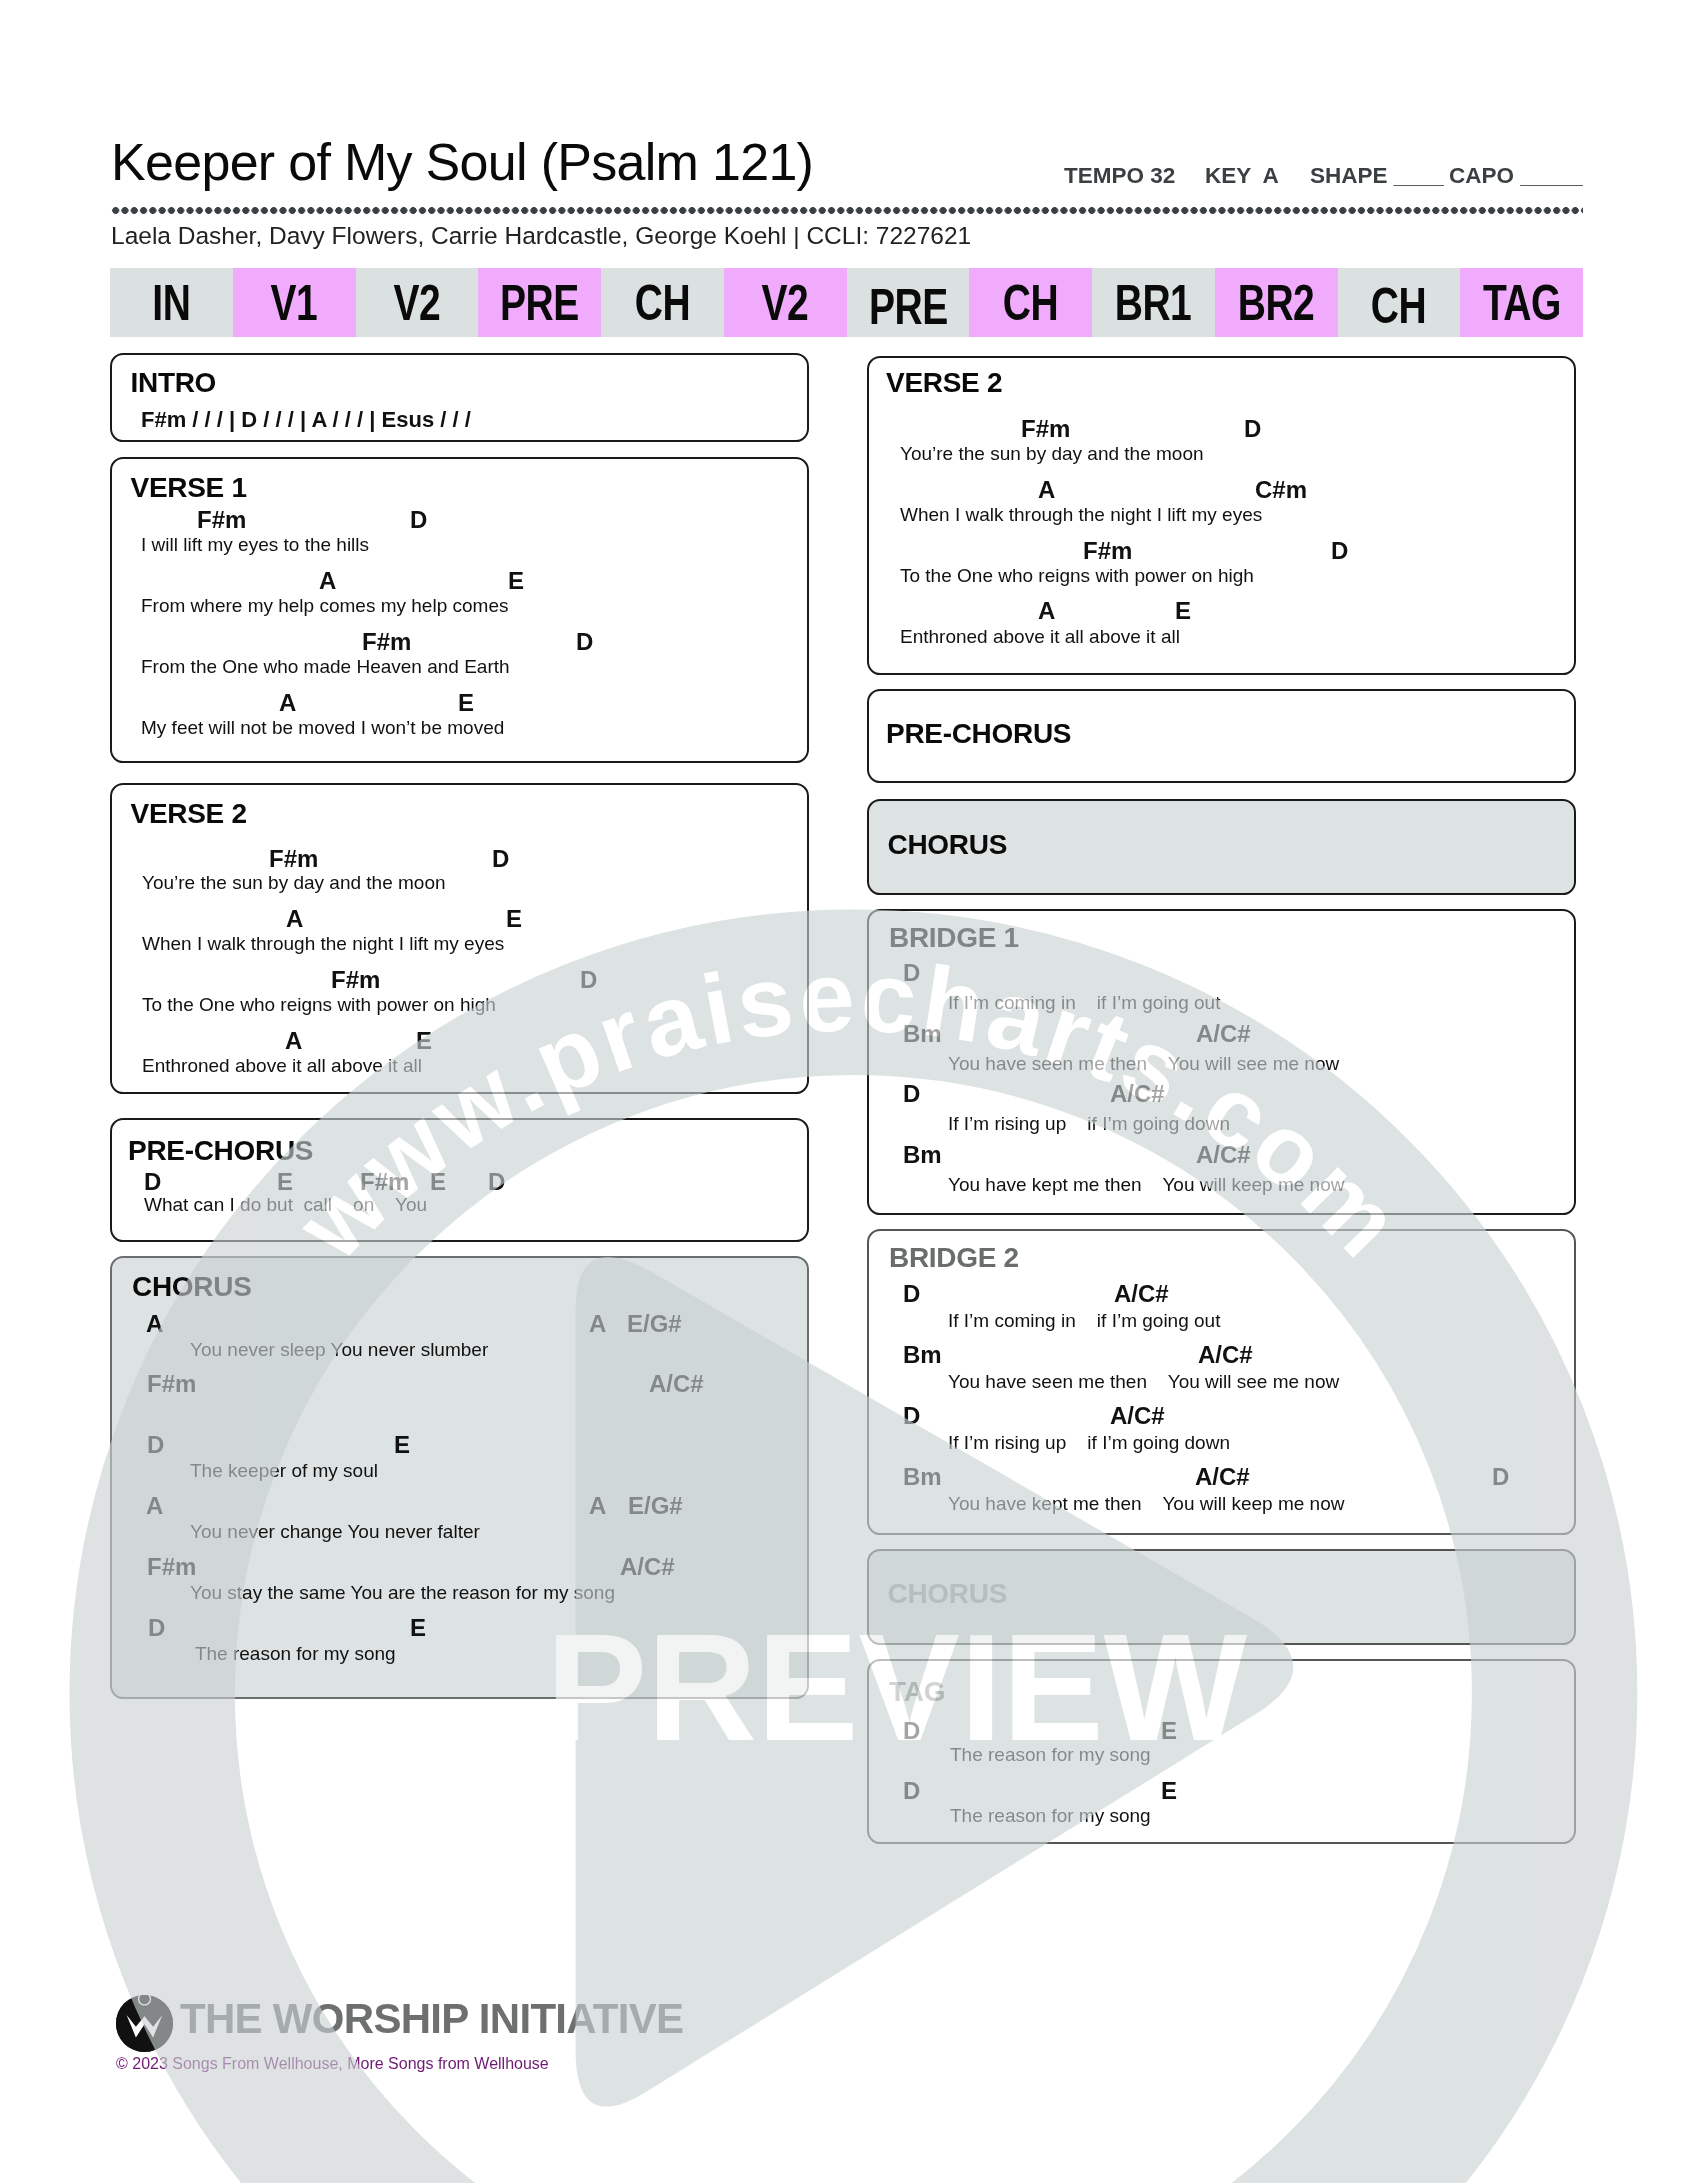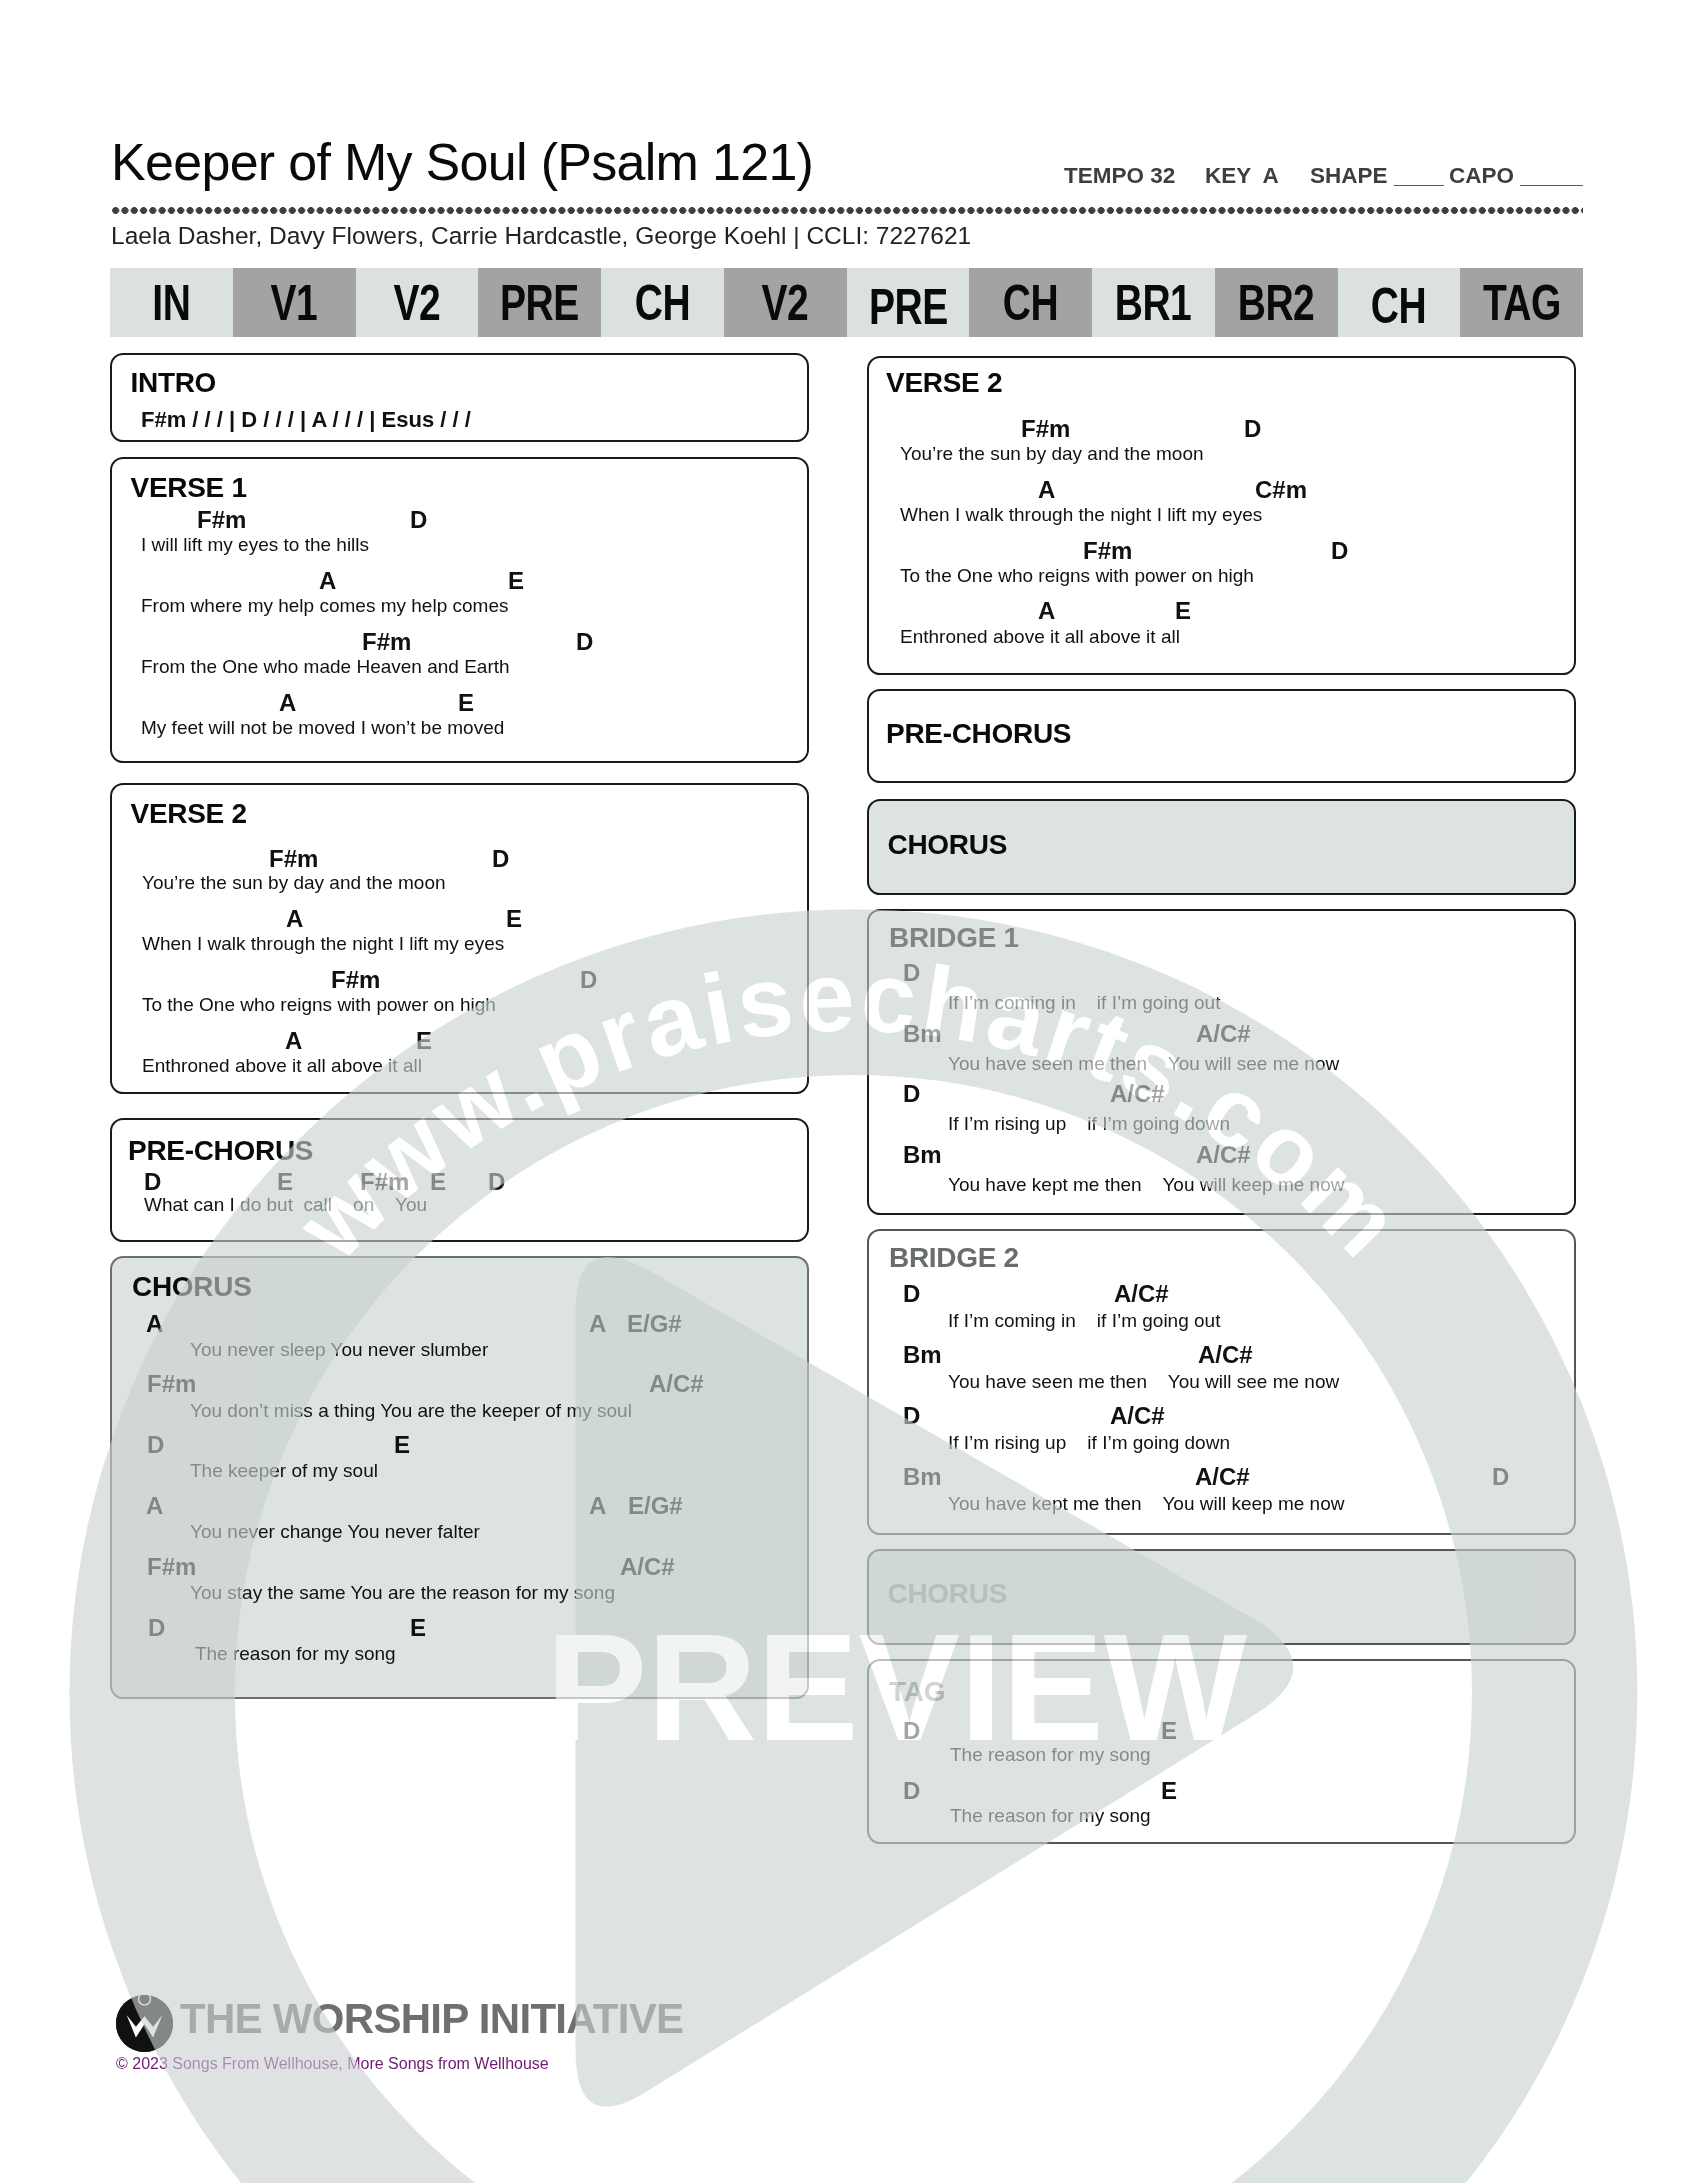--- a/index.html
+++ b/index.html
@@ -12,21 +12,21 @@
   .meta { top:163px; font-size:22.5px; font-weight:700; color:#3a3f42; white-space:nowrap; }
   .dots { left:111px; top:206px; width:1472px; height:9.3px;
           background-image: radial-gradient(circle, #3a3f42 3.3px, transparent 3.6px);
           background-size:9.3px 9.3px; background-repeat:repeat-x; }
   .credits { left:111px; top:222px; font-size:24.5px; color:#222; white-space:nowrap; }
 
   
   .strip { left:110px; top:268px; width:1473px; height:69px; display:flex; }
   .strip .cellbox { flex:1; display:flex; align-items:center; justify-content:center; }
   .strip .cellbox.dark { background:#dbe0e0; }
-  .strip .cellbox.light { background:#a3a3a3; }
+  .strip .cellbox.light { background:#f0abfc; }
   .strip .lbl { font-size:50px; font-weight:700; color:#0a0a0a; display:inline-block; transform:scaleX(0.78); letter-spacing:-0.7px; }
 
   
   .box { position:absolute; border:2px solid #1a1a1a; border-radius:13.2px; box-sizing:border-box; background:#fff; }
   .box.shaded { background:#dde2e2; }
   .box .hdr { position:absolute; font-size:28px; font-weight:700; color:#0a0a0a; white-space:nowrap; letter-spacing:-0.3px; }
   .chord { position:absolute; font-size:24px; font-weight:700; color:#111; white-space:nowrap; }
   .lyric { position:absolute; font-size:19px; color:#111; white-space:nowrap; }
 
   
@@ -139,21 +139,20 @@
 
 <div class="box shaded" style="left:110px; top:1256px; width:699px; height:443px; border-color:#6a6e6e;">
   <div class="hdr" style="left:20px; top:13.2px;">CHORUS</div>
   <div></div>
 <div class="chord" style="left: 34px; top: 52px;">A</div>
     <div class="chord" style="left: 477px; top: 52px;">A</div>
     <div class="chord" style="left: 515px; top: 52px;">E/G#</div>
     <div class="lyric" style="left: 78px; top: 81px; white-space: pre;">You never sleep You never slumber</div>
     <div class="chord" style="left: 35px; top: 112px;">F#m</div>
     <div class="chord" style="left: 537px; top: 112px;">A/C#</div>
-    <div class="lyric" style="left: 78px; top: 142px; white-space: pre;">You don’t miss a thing You are the keeper of my soul</div>
     <div class="chord" style="left: 35px; top: 173px;">D</div>
     <div class="chord" style="left: 282px; top: 173px;">E</div>
     <div class="lyric" style="left: 78px; top: 202px; white-space: pre;">The keeper of my soul</div>
     <div class="chord" style="left: 34px; top: 234px;">A</div>
     <div class="chord" style="left: 477px; top: 234px;">A</div>
     <div class="chord" style="left: 516px; top: 234px;">E/G#</div>
     <div class="lyric" style="left: 78px; top: 263px; white-space: pre;">You never change You never falter</div>
     <div class="chord" style="left: 35px; top: 295px;">F#m</div>
     <div class="chord" style="left: 508px; top: 295px;">A/C#</div>
     <div class="lyric" style="left: 78px; top: 324px; white-space: pre;">You stay the same You are the reason for my song</div>

